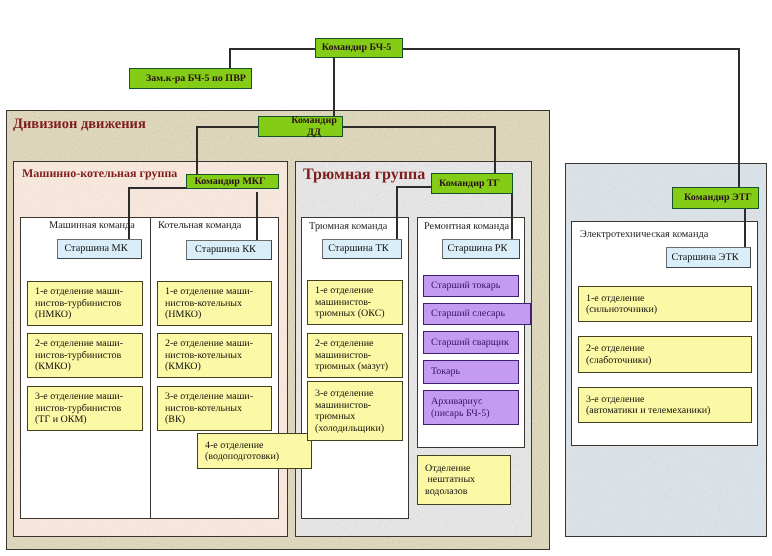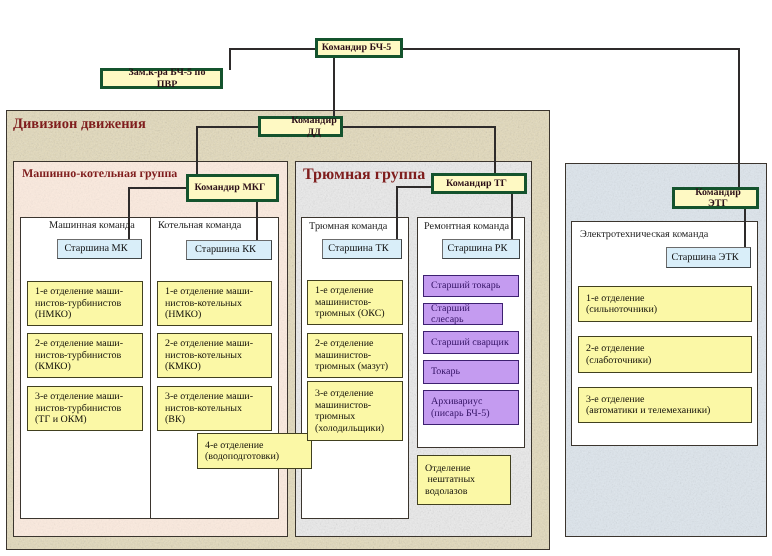--- a/index.html
+++ b/index.html
@@ -5,21 +5,21 @@
   html,body{margin:0;padding:0;}
   body{width:772px;height:556px;background:#ffffff;-webkit-font-smoothing:antialiased;text-rendering:geometricPrecision;
        font-family:"Liberation Serif",serif;overflow:hidden;}
   #stage{position:relative;width:772px;height:556px;overflow:hidden;will-change:transform;transform:translateZ(0);}
   .line{position:absolute;background:#2e2b2b;z-index:5;}
   .noise{position:absolute;left:0;top:0;width:100%;height:100%;pointer-events:none;}
   .panel{position:absolute;box-sizing:border-box;border:1px solid #3b352e;}
   .plabel{position:absolute;z-index:6;font-weight:bold;color:#7f1d1d;white-space:nowrap;}
   .node{position:absolute;box-sizing:border-box;z-index:8;display:flex;
         align-items:center;justify-content:center;text-align:center;line-height:1.15;}
-  .pink{background:#fef9c3;border:3px solid #14532d;color:#2b0f18;font-weight:bold;padding-right:5px;align-items:center;}
+  .pink{background:#84cc16;border:1px solid #14532d;color:#2b0f18;font-weight:bold;padding-right:5px;align-items:center;}
   .blue{background:#d9eef9;border:1px solid #6b6b6b;border-right-color:#3f4446;border-bottom-color:#3f4446;color:#111111;padding-right:7px;}
   .yellow{background:#fbf8a6;border:1px solid #41401f;color:#100e08;}
   .purple{background:#c49bf0;border:1px solid #3d2070;color:#331264;}
   .tlabel{position:absolute;z-index:6;color:#1a1a1a;white-space:nowrap;}
   .celltext{white-space:pre-line;}
   .leftbox{justify-content:flex-start;text-align:left;padding-left:7px;}
 </style>
 </head>
 <body>
 
@@ -61,21 +61,21 @@
   <div class="panel" style="left:20px;top:217px;width:259px;height:302px;background:#ffffff;"></div>
   <div class="line" style="left:150px;top:218px;width:1px;height:300px;background:#3b352e;"></div>
 
   <div class="tlabel" style="left:29px;top:220px;font-size:10.3px;margin-left:20px;">Машинная команда</div>
   <div class="tlabel" style="left:158px;top:220px;font-size:10.3px;">Котельная команда</div>
 
   <div class="line" style="left:128px;top:187px;width:60px;height:2px;"></div>
   <div class="line" style="left:128px;top:187px;width:2px;height:52px;"></div>
   <div class="line" style="left:256px;top:192px;width:2px;height:48px;"></div>
 
-  <div class="node pink" style="left:186px;top:174px;width:93px;height:28px;font-size:10px;">
+  <div class="node pink" style="left:186px;top:174px;width:93px;height:15px;font-size:10px;">
     <span>Командир МКГ</span>
   </div>
 
   <div class="node blue" style="left:57px;top:239px;width:85px;height:20px;font-size:10.3px;">
     <span>Старшина МК</span>
   </div>
   <div class="node blue" style="left:186px;top:240px;width:86px;height:20px;font-size:10.3px;">
     <span>Старшина КК</span>
   </div>
 
@@ -125,21 +125,21 @@
   <div class="panel" style="left:301px;top:217px;width:108px;height:302px;background:#ffffff;"></div>
   <div class="panel" style="left:417px;top:217px;width:108px;height:231px;background:#ffffff;"></div>
 
   <div class="tlabel" style="left:309px;top:221px;font-size:10.3px;">Трюмная команда</div>
   <div class="tlabel" style="left:424px;top:221px;font-size:10.3px;">Ремонтная команда</div>
 
   <div class="line" style="left:396px;top:186px;width:40px;height:2px;"></div>
   <div class="line" style="left:396px;top:186px;width:2px;height:53px;"></div>
   <div class="line" style="left:511px;top:193px;width:2px;height:46px;"></div>
 
-  <div class="node pink" style="left:431px;top:173px;width:96px;height:21px;font-size:10px;">
+  <div class="node pink" style="left:431px;top:173px;width:82px;height:21px;font-size:10px;">
     <span>Командир ТГ</span>
   </div>
 
   <div class="node blue" style="left:322px;top:239px;width:80px;height:20px;font-size:10.3px;">
     <span>Старшина ТК</span>
   </div>
   <div class="node blue" style="left:442px;top:239px;width:78px;height:20px;font-size:10.3px;">
     <span>Старшина РК</span>
   </div>
 
@@ -156,21 +156,21 @@
   <div class="node yellow leftbox" style="left:307px;top:381px;width:96px;height:60px;font-size:10px;">
     <span class="celltext">3-е отделение
 машинистов-
 трюмных
 (холодильщики)</span>
   </div>
 
   <div class="node purple leftbox" style="left:423px;top:275px;width:96px;height:22px;font-size:10px;">
     <span class="celltext">Старший токарь</span>
   </div>
-  <div class="node purple leftbox" style="left:423px;top:303px;width:80px;height:22px;font-size:10px;font-family:Liberation Serif, serif;">
+  <div class="node purple leftbox" style="left:423px;top:303px;width:108px;height:22px;font-size:10px;font-family:Liberation Serif, serif;">
     <span class="celltext">Старший слесарь</span>
   </div>
   <div class="node purple leftbox" style="left:423px;top:331px;width:96px;height:23px;font-size:10px;">
     <span class="celltext">Старший сварщик</span>
   </div>
   <div class="node purple leftbox" style="left:423px;top:360px;width:96px;height:24px;font-size:10px;">
     <span class="celltext">Токарь</span>
   </div>
   <div class="node purple leftbox" style="left:423px;top:390px;width:96px;height:35px;font-size:10px;">
     <span class="celltext">Архивариус
@@ -211,20 +211,20 @@
 (слаботочники)</span>
   </div>
   <div class="node yellow leftbox" style="left:578px;top:387px;width:174px;height:36px;font-size:10px;">
     <span class="celltext">3-е отделение
 (автоматики и телемеханики)</span>
   </div>
 
   <div class="node pink" style="left:315px;top:38px;width:88px;height:20px;font-size:10px;">
     <span>Командир БЧ-5</span>
   </div>
-  <div class="node pink" style="left:100px;top:68px;width:123px;height:21px;font-size:10px;padding-left:16px;">
+  <div class="node pink" style="left:129px;top:68px;width:123px;height:21px;font-size:10px;padding-left:16px;">
     <span>Зам.к-ра БЧ-5 по ПВР</span>
   </div>
   <div class="node pink" style="left:258px;top:116px;width:85px;height:21px;font-size:10px;padding-left:32px;">
     <span>Командир ДД</span>
   </div>
 
 </div>
 
 </body></html>

